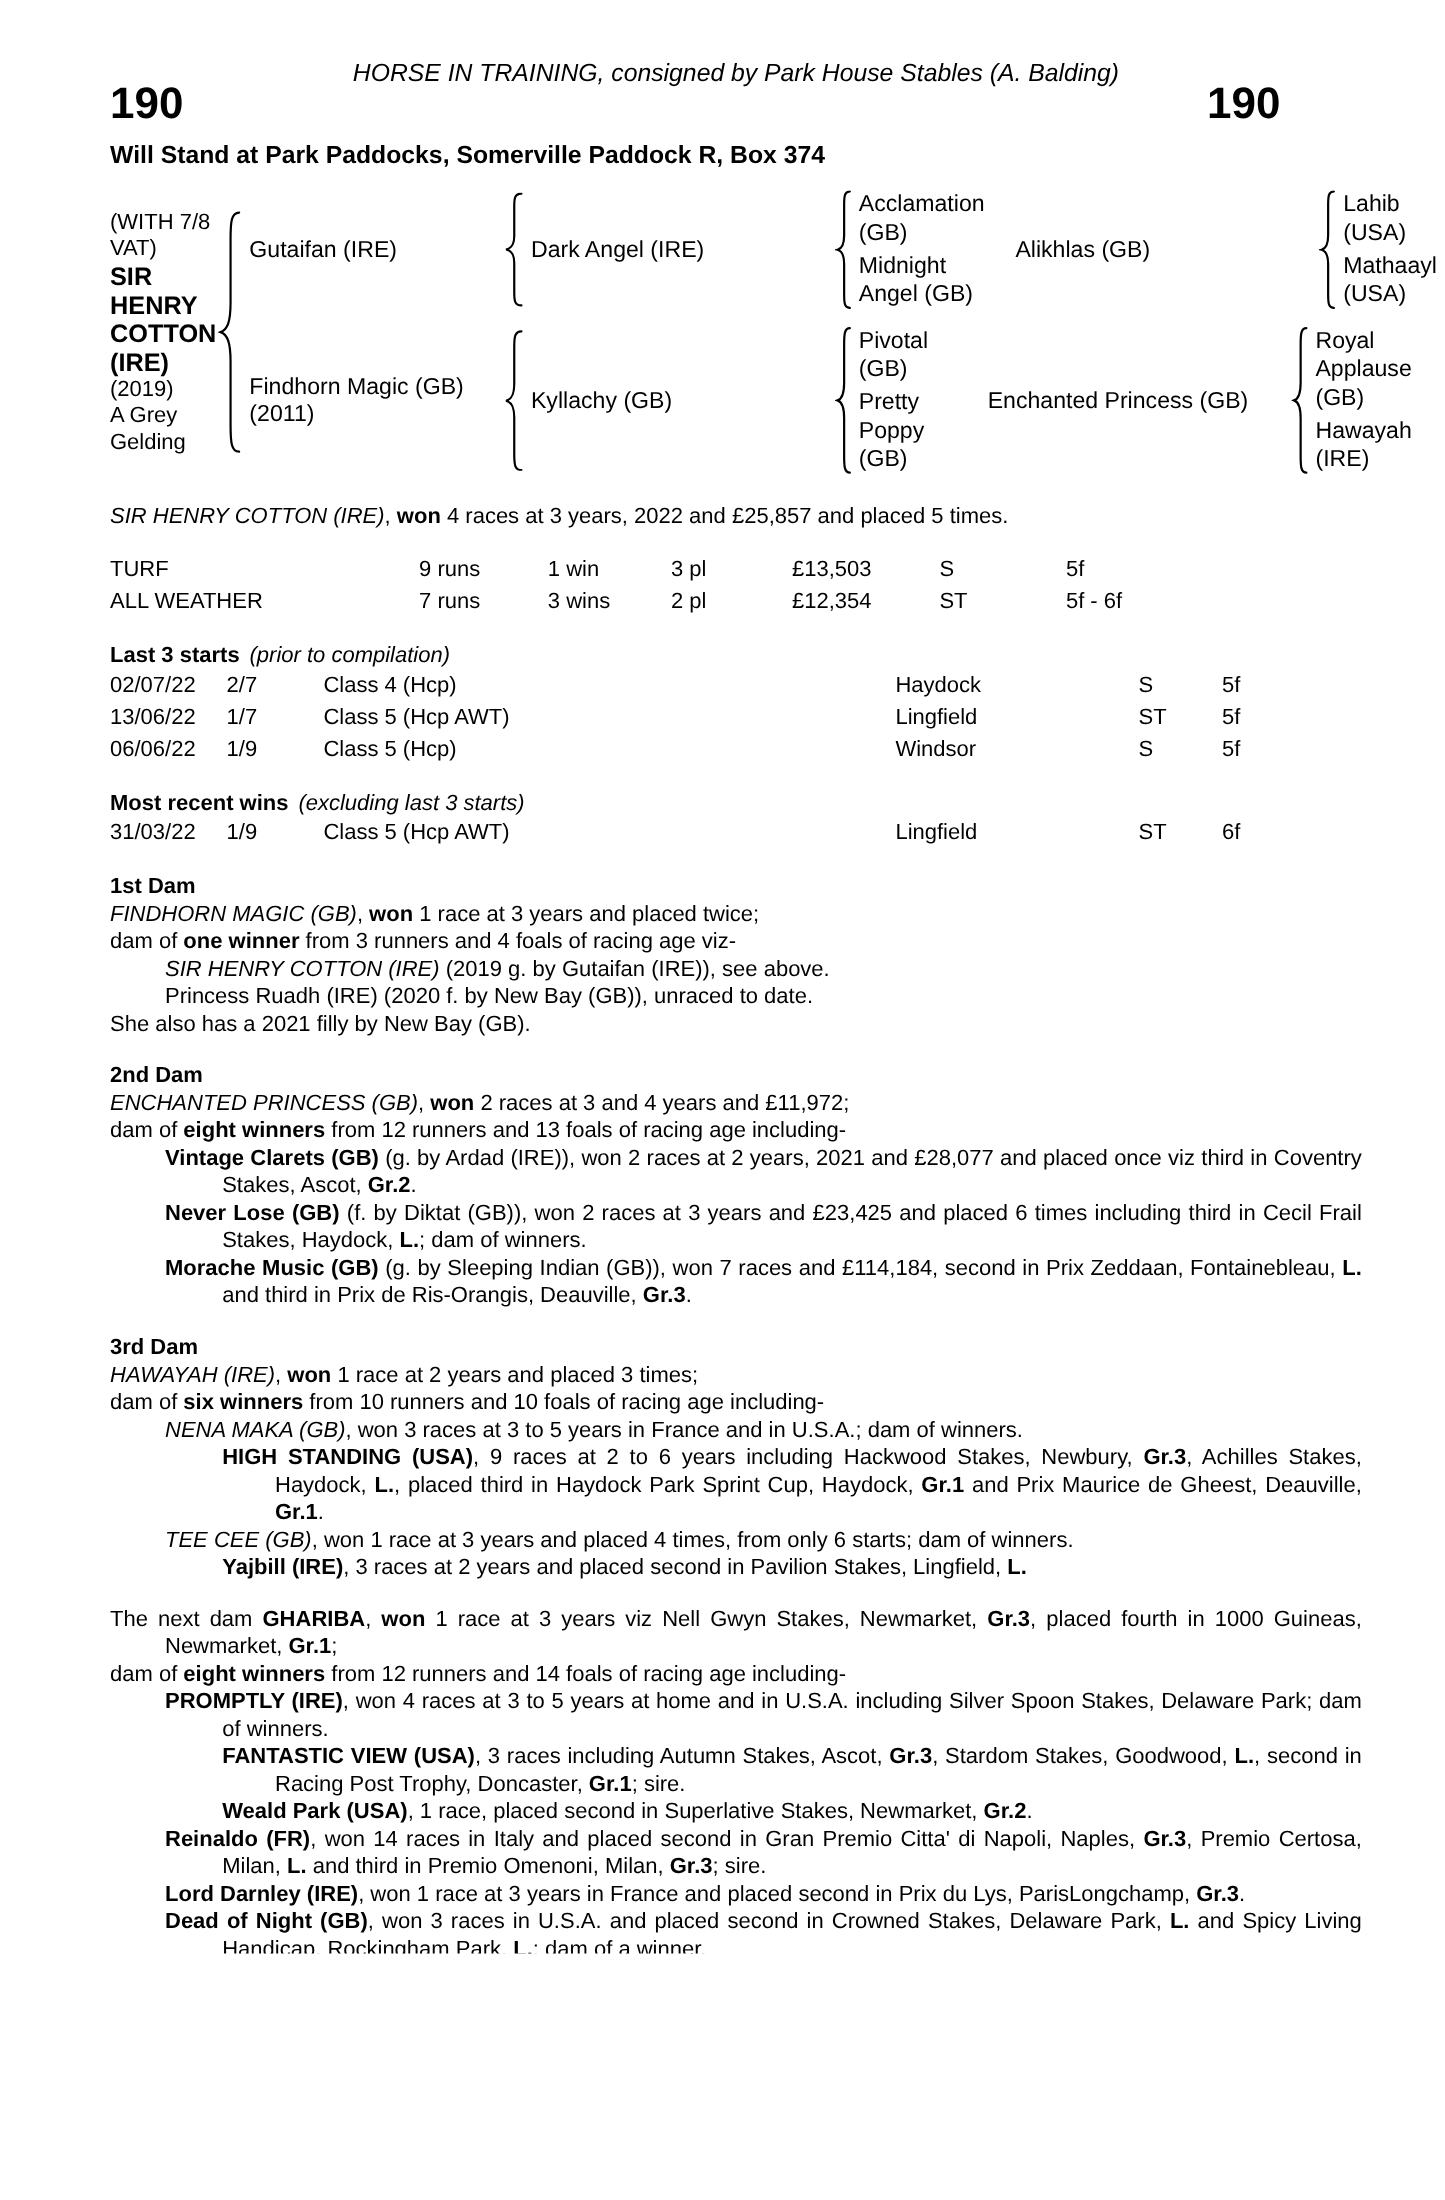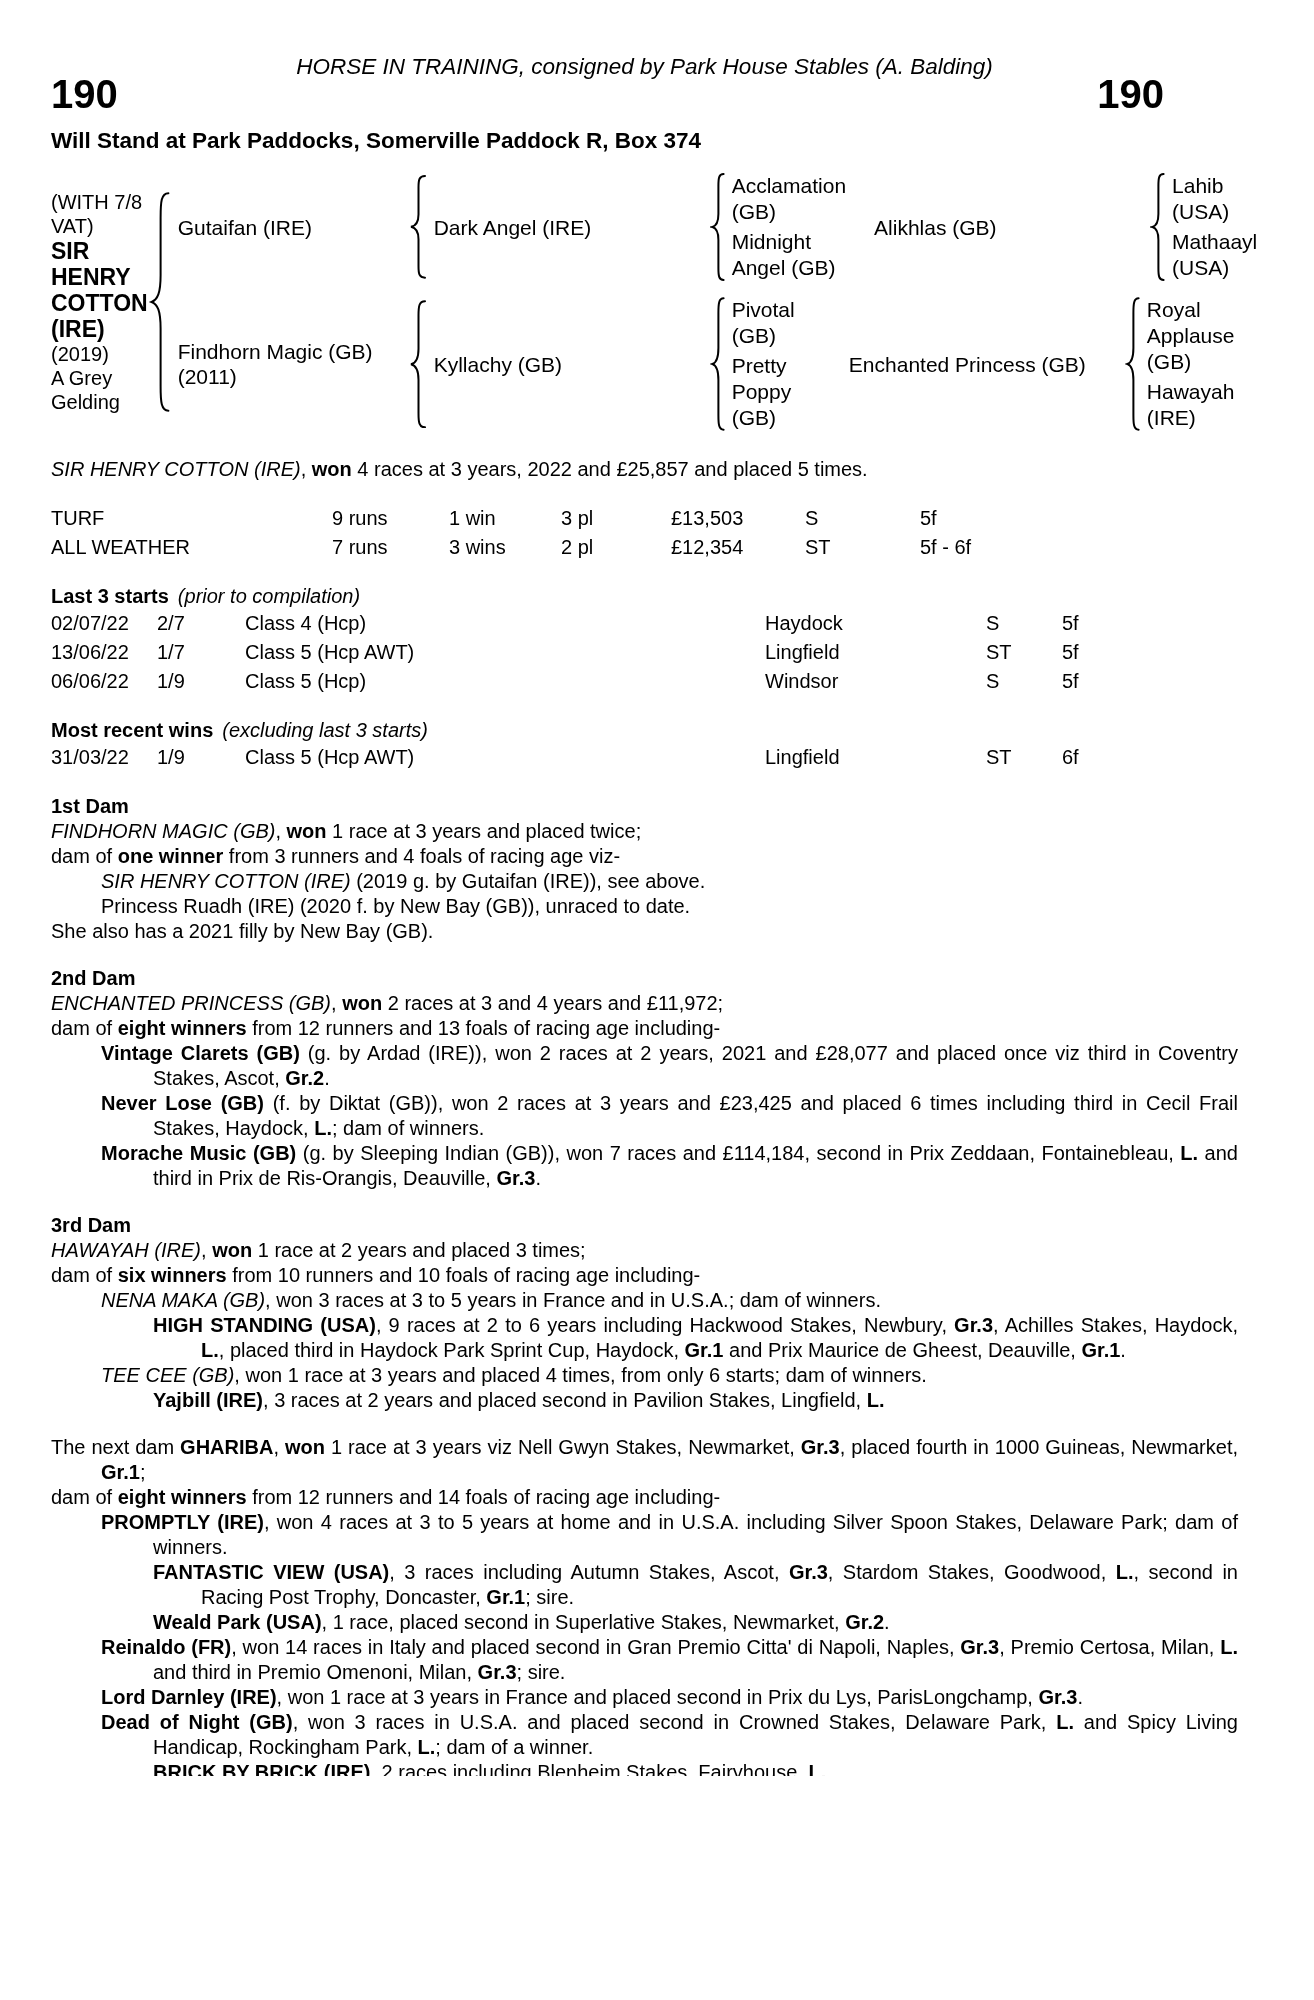--- a/index.html
+++ b/index.html
@@ -1,18 +1,18 @@
 <!DOCTYPE html>
 <html><head>
 <meta charset="utf-8">
 <style>
   *{box-sizing:border-box}
   html,body{margin:0;padding:0;background:#ffffff;color:#000}
   body{font-family:"Liberation Sans","DejaVu Sans",sans-serif}
-  .page{width:1314px;height:1776px;padding:48px 76px 0 51px;overflow:hidden;
+  .page{width:1314px;height:1776px;padding:48px 76px 0 100px;overflow:hidden;
         font-size:20px;line-height:25px;position:relative}
   .b{font-weight:700}.i{font-style:italic}
 
   
   .hdr{display:flex;align-items:flex-start}
   .lot{font-size:40px;line-height:44px;font-weight:700;width:150px;padding-top:24px}
   .lot-right{text-align:right;padding-right:74px}
   .hdr-center{flex:1;text-align:center;font-style:italic;font-size:22.5px;padding-top:6px}
   .hdr-center .l2{margin-top:9px}
   .stand{font-size:22.5px;font-weight:700;margin-top:12px}

